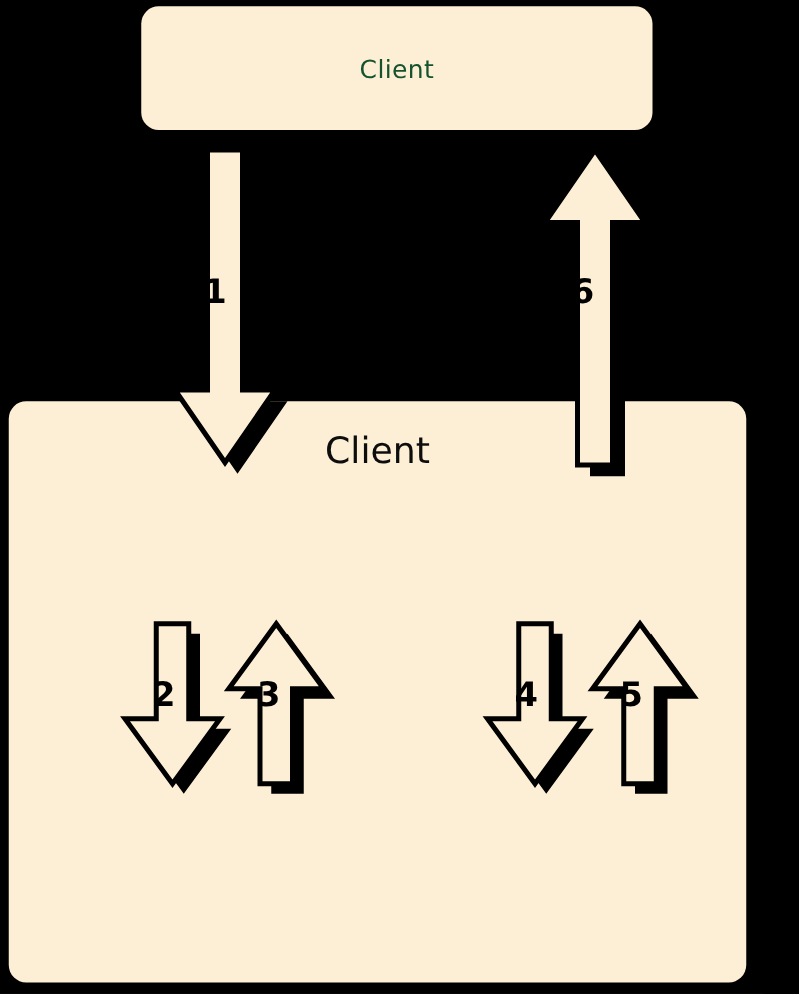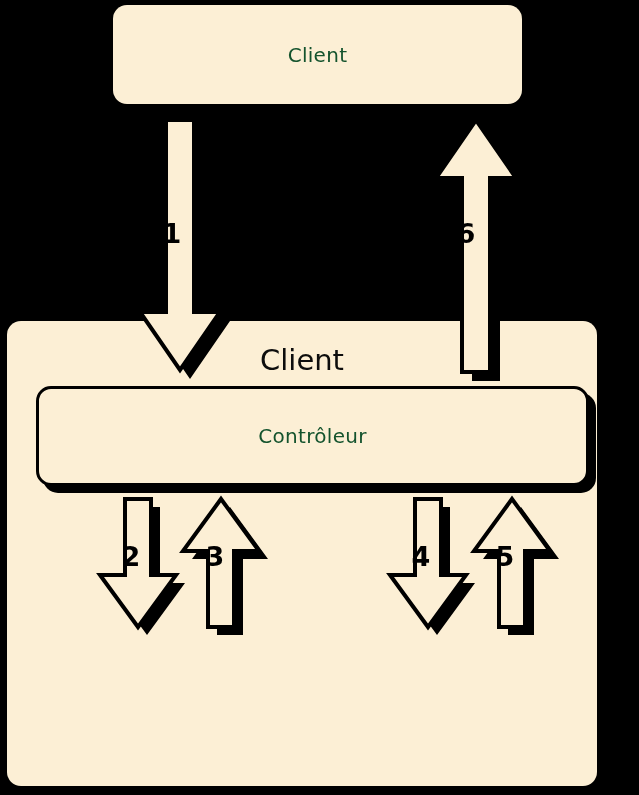--- a/index.html
+++ b/index.html
@@ -129,23 +129,20 @@
 <div id="canvas">
 
   <div class="box" id="client-box">
     <span class="box-label">Client</span>
   </div>
 
   <div class="box" id="serveur-box">
     <span id="serveur-label">Client</span>
   </div>
 
-  <div class="box inner-box" id="controleur-box">
-    <span class="box-label">Contrôleur</span>
-  </div>
 
 
 
   <svg class="arrow-svg" id="arrow1-svg" width="92" height="268" viewBox="0 0 92 268">
     <path class="arrow-shadow" d="M 38 8 L 66 8 L 66 200 L 92 200 L 52 258 L 12 200 L 38 200 Z" transform="translate(10,9)"></path>
     <path class="arrow-shape" d="M 38 8 L 66 8 L 66 200 L 92 200 L 52 258 L 12 200 L 38 200 Z"></path>
   </svg>
   <div class="arrow-num" id="arrow1-num">1</div>
 
   <svg class="arrow-svg" id="arrow6-svg" width="92" height="268" viewBox="0 0 92 268">

